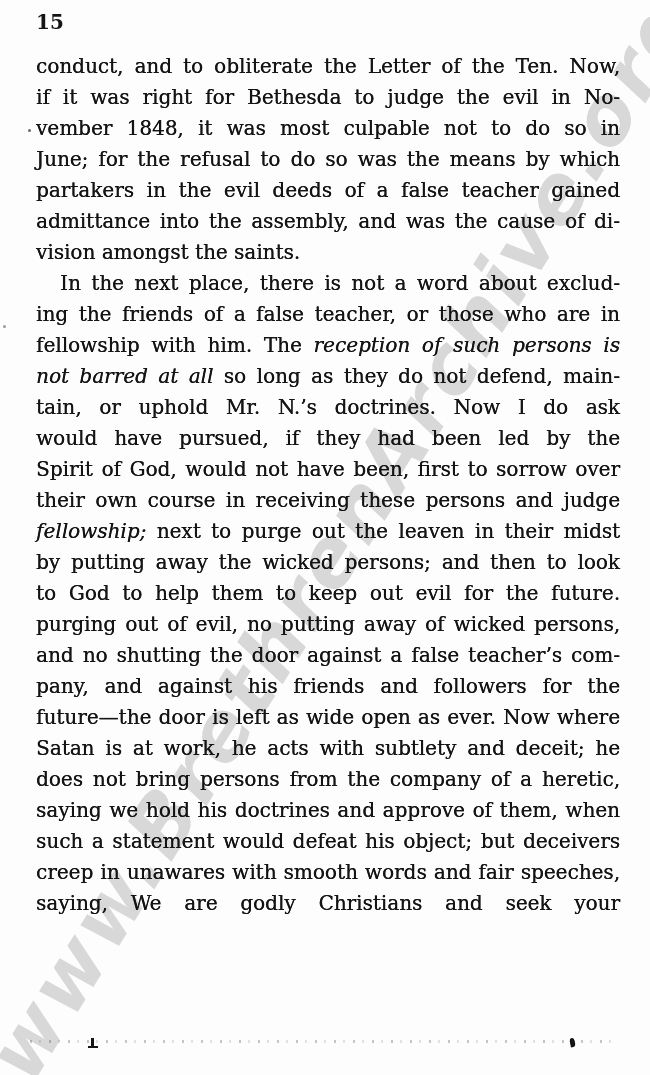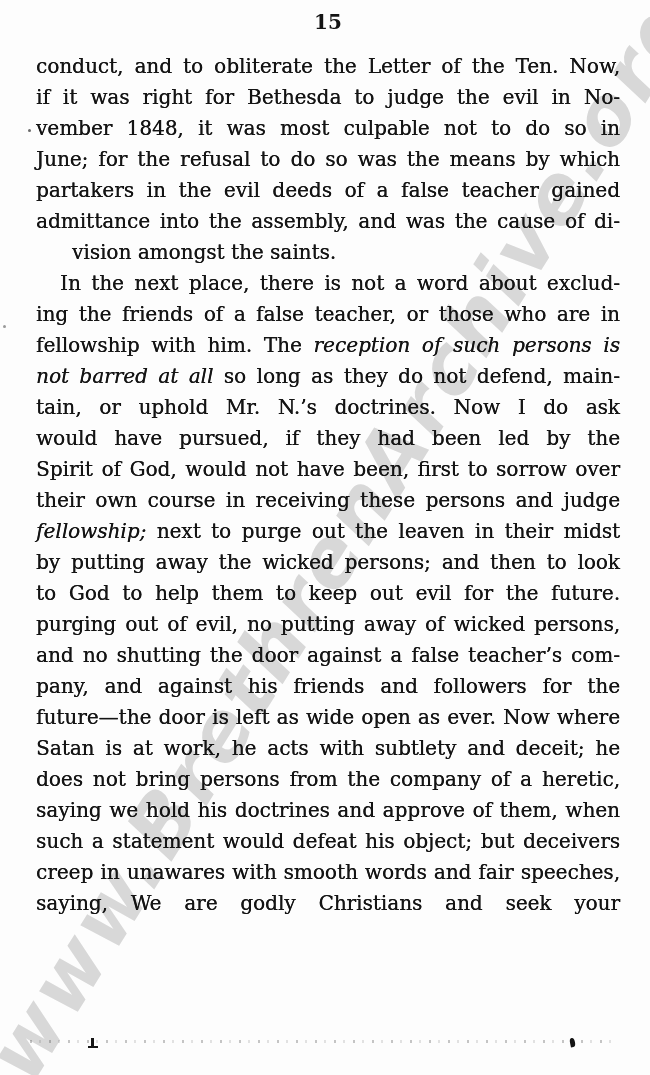--- a/index.html
+++ b/index.html
@@ -29,21 +29,21 @@
     color: var(--watermark, #d8d8d8);
     z-index: 1;
     user-select: none;
   }
 
   .folio {
     position: absolute;
     left: 36px;
     top: 10px;
     width: 584px;
-    text-align: center;
+    text-align: left;
     font-size: 20px;
     font-weight: bold;
     color: var(--ink, #141414);
     z-index: 2;
   }
 
   .textblock {
     position: absolute;
     left: 36px;
     top: 51px;
@@ -52,21 +52,21 @@
     line-height: 31px;
     color: var(--ink, #141414);
     z-index: 2;
     text-shadow: 0.25px 0 0 var(--ink, #141414);
   }
 
   .tline {
     text-align: justify;
     text-align-last: justify;
   }
-  .tline.last-left { text-align-last: left; margin-left: 36px; }
+  .tline.last-left { text-align-last: left; }
   .tline.ind { text-indent: 24px; }
   .it { font-style: italic; }
 
   
   .artifact-strip {
     position: absolute;
     left: 30px;
     top: 1040px;
     width: 586px;
     height: 3px;

